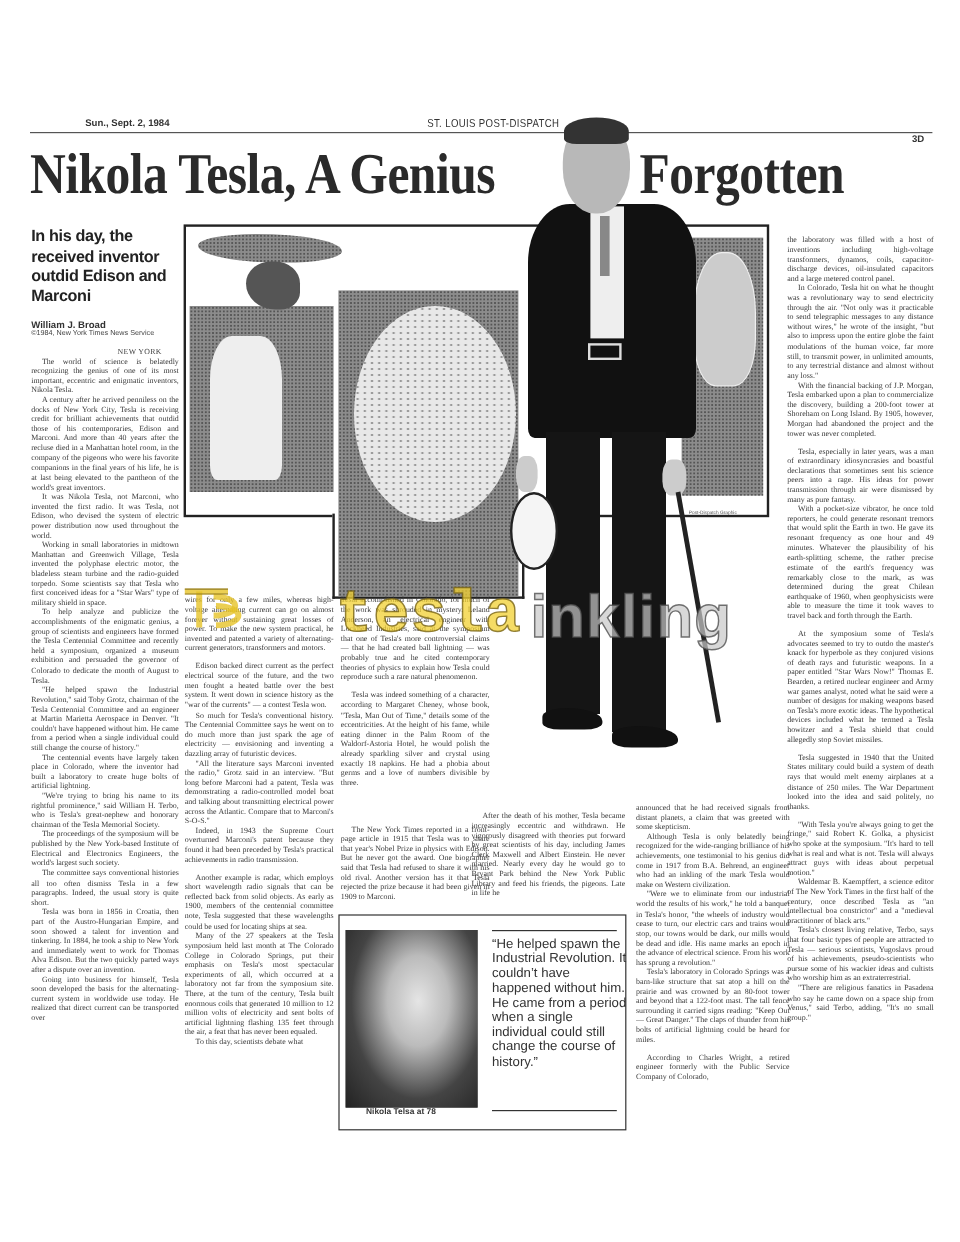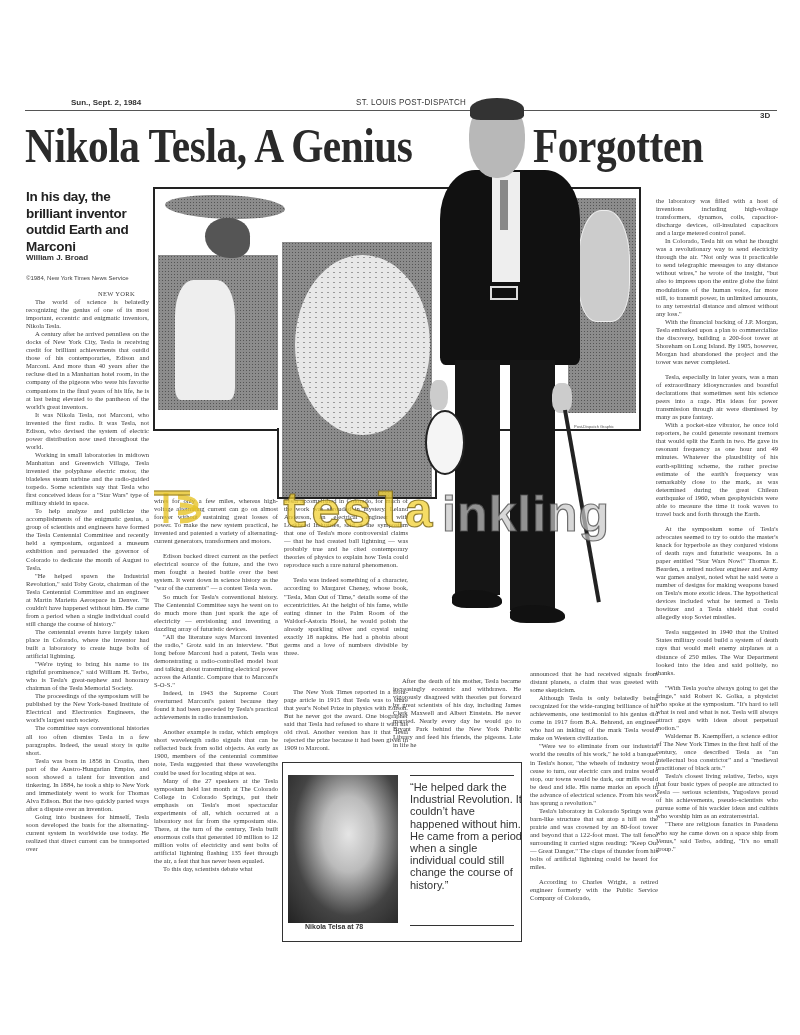--- a/index.html
+++ b/index.html
@@ -5,21 +5,21 @@
   html, body { margin: 0; padding: 0; background: #ffffff; }
   body { width: 800px; height: 1035px; position: relative; overflow: hidden; font-family: "Liberation Serif", serif; color: #222; }
   .abs { position: absolute; }
   .masthead-date { left: 27px; top: 98px; font-family: Liberation Sans, sans-serif; font-weight: bold; font-size: 8px; color: #333; margin-left: 44px; }
   .masthead-paper { left: 356px; top: 98px; font-family: "Liberation Sans", sans-serif; font-size: 8px; letter-spacing: 0.3px; color: #333; transform: scaleY(1.2); }
   .masthead-page { left: 760px; top: 111px; font-family: "Liberation Sans", sans-serif; font-weight: bold; font-size: 8px; color: #333; }
   .rule { left: 25px; top: 110px; width: 752px; height: 1px; background: #555; }
   .headline-left { left: 25px; top: 118px; font-family: "Liberation Serif", serif; font-weight: bold; font-size: 48px; line-height: 56px; color: #2a2a2a; transform: scaleX(0.86); transform-origin: left top; white-space: nowrap; letter-spacing: -0.5px; }
   .headline-right { left: 533px; top: 118px; font-family: "Liberation Serif", serif; font-weight: bold; font-size: 48px; line-height: 56px; color: #2a2a2a; transform: scaleX(0.86); transform-origin: left top; white-space: nowrap; letter-spacing: -0.5px; }
   .deck { left: 26px; top: 189px; width: 130px; font-family: "Liberation Sans", sans-serif; font-weight: bold; font-size: 13.5px; line-height: 16.5px; color: #222; letter-spacing: -0.3px; }
-  .byline { left: 26px; top: 253px; font-family: "Liberation Sans", sans-serif; font-weight: bold; font-size: 8px; color: #333; }
+  .byline { left: 26px; top: 266px; font-family: "Liberation Sans", sans-serif; font-weight: bold; font-size: 8px; color: #333; }
   .copyright { left: 26px; top: 275px; font-family: "Liberation Sans", sans-serif; font-size: 6px; color: #444; }
   .dateline { left: 98px; top: 290px; font-family: "Liberation Serif", serif; font-size: 6.5px; color: #444; letter-spacing: 0.3px; }
   .col { font-size: 6.6px; line-height: 8.05px; text-align: justify; color: #3a3a3a; }
   .col p { margin: 0; text-indent: 9px; }
   .col p + p { margin-top: 0; }
   .col p.gap { margin-top: 7px; }
   .col1 { left: 26px; top: 298px; width: 123px; }
   .col2 { left: 154px; top: 497px; width: 124px; }
   .col3 { left: 284px; top: 497px; width: 124px; }
   .col3b { left: 284px; top: 688px; width: 124px; }
@@ -97,21 +97,21 @@
 <div class="abs tesla-hand-l"></div>
 <div class="abs tesla-hand-r"></div>
 <div class="abs tesla-cane"></div>
 <div class="abs tesla-hat"></div>
 <div class="abs tesla-head"></div>
 <div class="abs tesla-hair"></div>
 
 <div class="abs headline-left">Nikola Tesla, A Genius</div>
 <div class="abs headline-right">Forgotten</div>
 
-<div class="abs deck">In his day, the brilliant inventor outdid Earth and Marconi</div>
+<div class="abs deck">In his day, the received inventor outdid Edison and Marconi</div>
 <div class="abs byline">William J. Broad</div>
 <div class="abs copyright">©1984, New York Times News Service</div>
 <div class="abs dateline">NEW YORK</div>
 
 <div class="abs col col1">
   <p>The world of science is belatedly recognizing the genius of one of its most important, eccentric and enigmatic inventors, Nikola Tesla.</p>
   <p>A century after he arrived penniless on the docks of New York City, Tesla is receiving credit for brilliant achievements that outdid those of his contemporaries, Edison and Marconi. And more than 40 years after the recluse died in a Manhattan hotel room, in the company of the pigeons who were his favorite companions in the final years of his life, he is at last being elevated to the pantheon of the world's great inventors.</p>
   <p>It was Nikola Tesla, not Marconi, who invented the first radio. It was Tesla, not Edison, who devised the system of electric power distribution now used throughout the world.</p>
   <p>Working in small laboratories in midtown Manhattan and Greenwich Village, Tesla invented the polyphase electric motor, the bladeless steam turbine and the radio-guided torpedo. Some scientists say that Tesla who first conceived ideas for a "Star Wars" type of military shield in space.</p>
   <p>To help analyze and publicize the accomplishments of the enigmatic genius, a group of scientists and engineers have formed the Tesla Centennial Committee and recently held a symposium, organized a museum exhibition and persuaded the governor of Colorado to dedicate the month of August to Tesla.</p>
@@ -166,21 +166,21 @@
   <p class="gap">"With Tesla you're always going to get the fringe," said Robert K. Golka, a physicist who spoke at the symposium. "It's hard to tell what is real and what is not. Tesla will always attract guys with ideas about perpetual motion."</p>
   <p>Waldemar B. Kaempffert, a science editor of The New York Times in the first half of the century, once described Tesla as "an intellectual boa constrictor" and a "medieval practitioner of black arts."</p>
   <p>Tesla's closest living relative, Terbo, says that four basic types of people are attracted to Tesla — serious scientists, Yugoslavs proud of his achievements, pseudo-scientists who pursue some of his wackier ideas and cultists who worship him as an extraterrestrial.</p>
   <p>"There are religious fanatics in Pasadena who say he came down on a space ship from Venus," said Terbo, adding, "It's no small group."</p>
 </div>
 
 <div class="abs inset-box"></div>
 <div class="abs portrait"></div>
 <div class="abs portrait-caption">Nikola Telsa at 78</div>
 <div class="abs quote-rule-top"></div>
-<div class="abs pull-quote">“He helped dark the Industrial Revolution. It couldn’t have happened without him. He came from a period when a single individual could still change the course of history.”</div>
+<div class="abs pull-quote">“He helped spawn the Industrial Revolution. It couldn’t have happened without him. He came from a period when a single individual could still change the course of history.”</div>
 <div class="abs quote-rule-bot"></div>
 
 <svg class="abs wm-logo" viewBox="0 0 60 44">
   <g fill="none" stroke="rgba(230,195,40,0.8)" stroke-width="5">
     <path d="M4 10 H40"></path>
     <path d="M16 10 V40"></path>
     <path d="M28 14 A18 8 0 1 1 28 30"></path>
     <path d="M30 22 A14 6 0 1 1 30 38"></path>
   </g>
   <g fill="none" stroke="rgba(110,90,20,0.7)" stroke-width="1">

